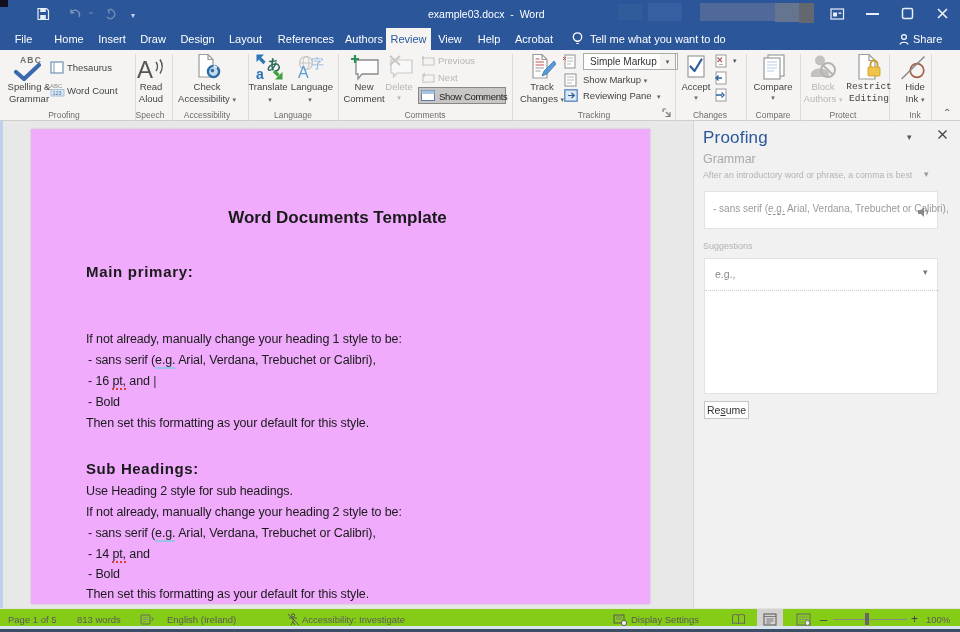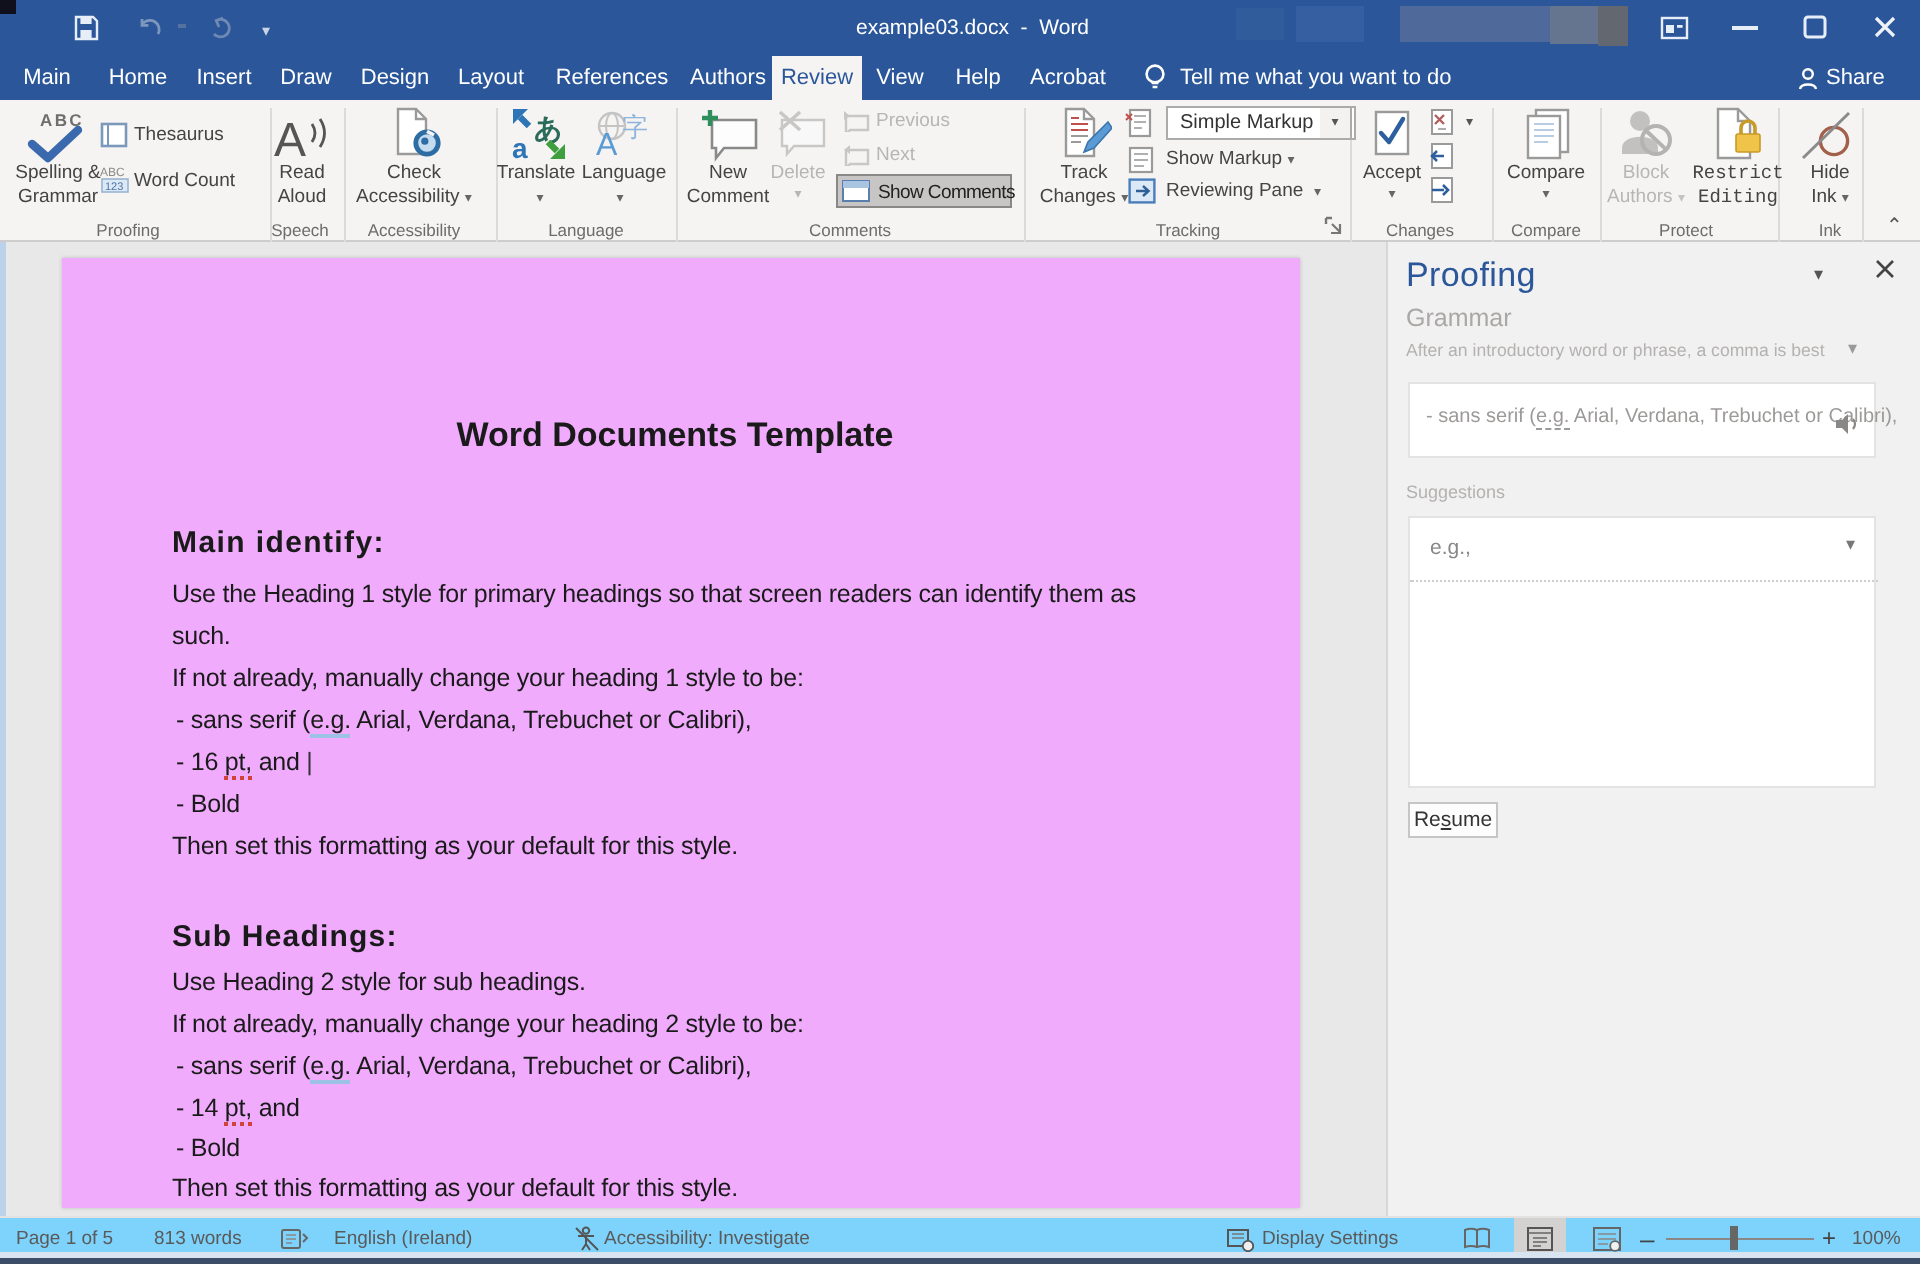--- a/index.html
+++ b/index.html
@@ -24,21 +24,21 @@
 
 
 #docarea { position:absolute; left:0; top:121px; width:693px; height:487px; background:#e9e8e8; overflow:hidden; }
 #page { position:absolute; left:31px; top:8px; width:619px; height:475px; background:#f0abfc; box-shadow:0 0 2px rgba(0,0,0,0.18); }
 #page .doc { position:absolute; font-family:"Liberation Sans", sans-serif; color:#1a1a1a; letter-spacing:-0.12px; }
 
 
 #panel { position:absolute; left:693px; top:121px; width:267px; height:487px; background:#f2f1f1; border-left:1px solid #d8d7d6; }
 
 
-#statusbar { position:absolute; left:0; top:608px; width:960px; height:21px; background:#7dd3fc; border-top:1px solid #e3e2e1; font-size:9.5px; color:#5a5a5a; }
+#statusbar { position:absolute; left:0; top:608px; width:960px; height:21px; background:#84cc16; border-top:1px solid #e3e2e1; font-size:9.5px; color:#5a5a5a; }
 #bottomstrip { position:absolute; left:0; top:629px; width:960px; height:3px; background:#3c4d68; }
 </style>
 </head>
 <body>
 <div id="titlebar">
   <div class="abs" style="left:0;top:0;width:8px;height:7px;background:#10101c;"></div>
   <svg class="abs" style="left:36px;top:7px" width="14" height="14" viewBox="0 0 14 14">
     <path d="M2 1.5 H10.5 L12.5 3.5 V12.5 H2 Z" fill="none" stroke="#e8eef7" stroke-width="1.2"></path>
     <rect x="4.2" y="8" width="5.6" height="4" fill="#e8eef7"></rect>
     <rect x="4.2" y="1.8" width="5.6" height="3.2" fill="#e8eef7"></rect>
@@ -64,21 +64,21 @@
   </svg>
   <div class="abs" style="left:866px;top:13px;width:13px;height:1.6px;background:#e8eef7;"></div>
   <svg class="abs" style="left:901px;top:7px" width="13" height="13" viewBox="0 0 13 13">
     <rect x="1.5" y="1.5" width="10" height="10" rx="1.5" fill="none" stroke="#e8eef7" stroke-width="1.5"></rect>
   </svg>
   <svg class="abs" style="left:936px;top:7px" width="13" height="13" viewBox="0 0 13 13">
     <path d="M2 2 L11 11 M11 2 L2 11" stroke="#eef2f8" stroke-width="1.6"></path>
   </svg>
 </div>
 <div id="tabrow">
-  <div class="tab" style="left:5px;width:37px;">Main</div>
+  <div class="tab" style="left:5px;width:37px;">File</div>
   <div class="tab" style="left:49px;width:40px;">Home</div>
   <div class="tab" style="left:92px;width:40px;">Insert</div>
   <div class="tab" style="left:133px;width:40px;">Draw</div>
   <div class="tab" style="left:175px;width:45px;">Design</div>
   <div class="tab" style="left:223px;width:45px;">Layout</div>
   <div class="tab" style="left:276px;width:60px;">References</div>
   <div class="tab" style="left:338px;width:52px;">Authors</div>
   <div class="tab sel" style="left:386px;width:45px;">Review</div>
   <div class="tab" style="left:432px;width:36px;">View</div>
   <div class="tab" style="left:471px;width:36px;">Help</div>
@@ -286,22 +286,21 @@
     <path d="M0.5 26 L23.5 3.5" stroke="#8a8a8a" stroke-width="1.5"></path>
   </svg>
   <div class="btxt" style="left:885px;top:31px;width:60px;">Hide<br>Ink <span class="chev">▾</span></div>
 
   <div class="abs" style="left:943px;top:57px;color:#555;font-size:10px;">⌃</div>
 </div>
 <div id="docarea">
   <div class="abs" style="left:0;top:0;width:3px;height:487px;background:#bcd2ea;"></div>
   <div id="page">
     <div class="doc" style="left:-3px;top:79px;width:619px;letter-spacing:0;text-align:center;font-size:17px;font-weight:bold;">Word Documents Template</div>
-    <div class="doc" style="left:55px;top:134px;font-size:15px;font-weight:bold;letter-spacing:0.7px;">Main identify:</div>
-    <div class="doc" style="left:55px;top:158px;font-size:12.5px;width:500px;line-height:20.8px;">Use the Heading 1 style for primary headings so that screen readers can identify them as such.</div>
+    <div class="doc" style="left:55px;top:134px;font-size:15px;font-weight:bold;letter-spacing:0.7px;">Main primary:</div>
     <div class="doc" style="left:55px;top:203px;font-size:12.5px;">If not already, manually change your heading 1 style to be:</div>
     <div class="doc" style="left:57px;top:224px;font-size:12.5px;">- sans serif (<span style="border-bottom:2px solid #9cc3e5;">e.g.</span> Arial, Verdana, Trebuchet or Calibri),</div>
     <div class="doc" style="left:57px;top:245px;font-size:12.5px;">- 16 <span style="border-bottom:2px dotted #d04437;">pt,</span> and <span style="color:#333;">|</span></div>
     <div class="doc" style="left:57px;top:266px;font-size:12.5px;">- Bold</div>
     <div class="doc" style="left:55px;top:287px;font-size:12.5px;">Then set this formatting as your default for this style.</div>
     <div class="doc" style="left:55px;top:331px;font-size:15px;font-weight:bold;letter-spacing:0.6px;">Sub Headings:</div>
     <div class="doc" style="left:55px;top:355px;font-size:12.5px;">Use Heading 2 style for sub headings.</div>
     <div class="doc" style="left:55px;top:376px;font-size:12.5px;">If not already, manually change your heading 2 style to be:</div>
     <div class="doc" style="left:57px;top:397px;font-size:12.5px;">- sans serif (<span style="border-bottom:2px solid #9cc3e5;">e.g.</span> Arial, Verdana, Trebuchet or Calibri),</div>
     <div class="doc" style="left:57px;top:418px;font-size:12.5px;">- 14 <span style="border-bottom:2px dotted #d04437;">pt,</span> and</div>

